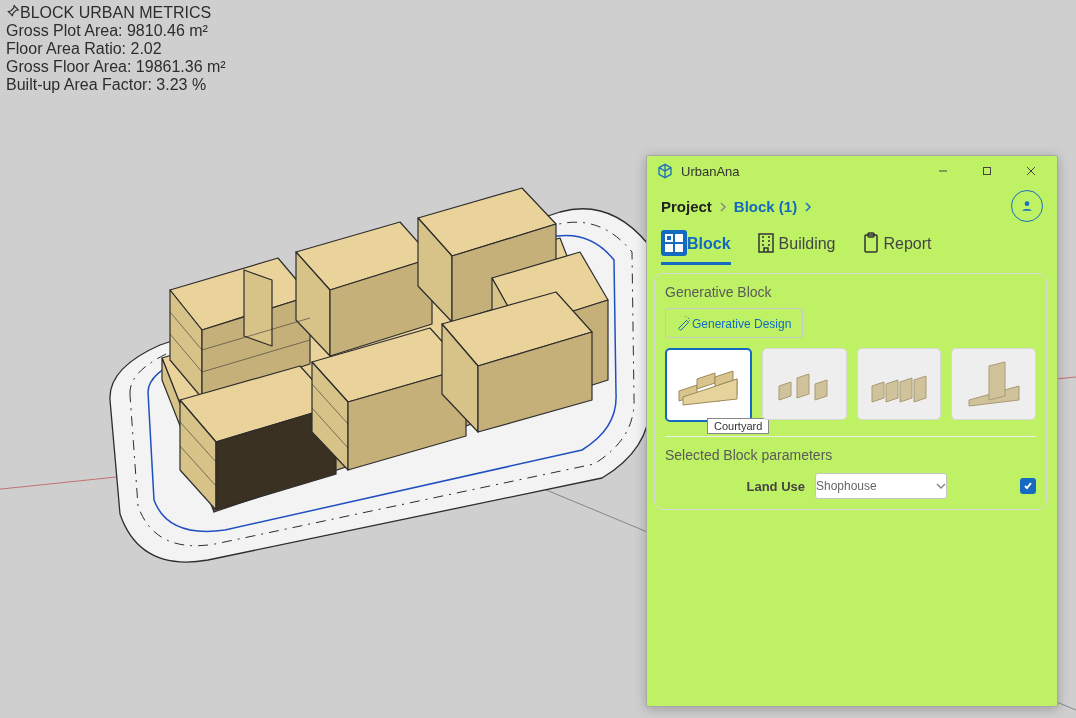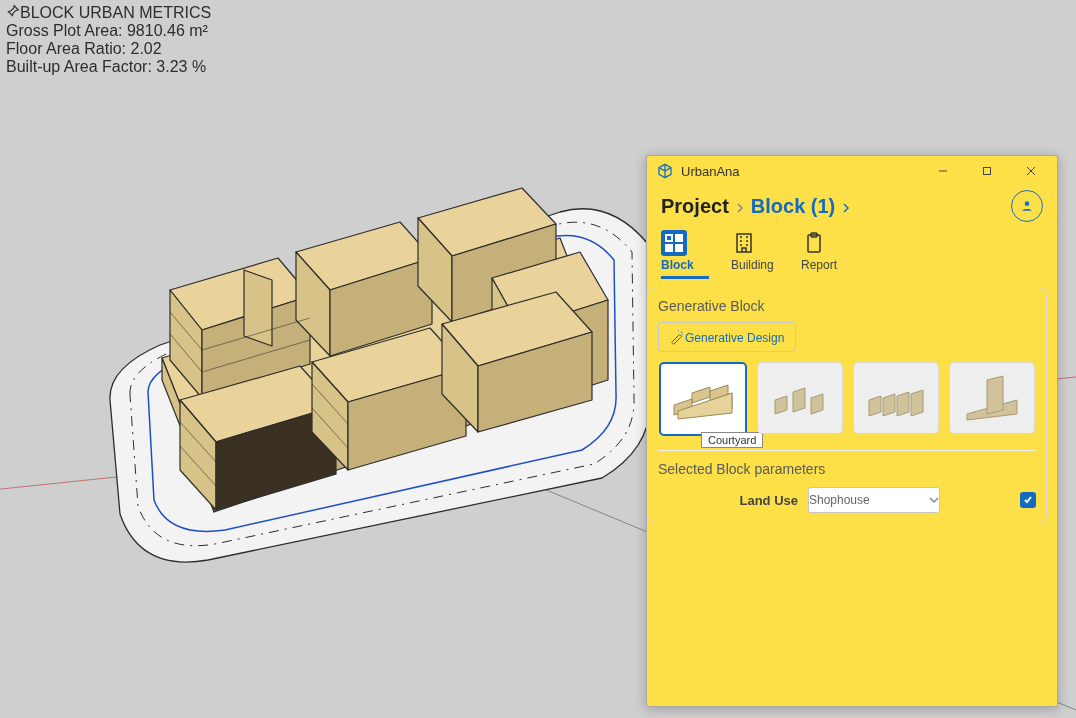--- a/index.html
+++ b/index.html
@@ -41,21 +41,21 @@
     pointer-events: none;
   }
 
   
   .panel {
     position: absolute;
     top: 155px;
     left: 646px;
     width: 410px;
     height: 550px;
-    background: #fde047;
+    background: #bef264;
     border: 1px solid #a9a9a9;
     box-shadow: 0 2px 12px rgba(0,0,0,.25);
     border-radius: 2px;
     display: flex;
     flex-direction: column;
   }
   .titlebar {
     display: flex;
     align-items: center;
     height: 30px;
@@ -72,61 +72,61 @@
     display:flex; align-items:center; justify-content:center;
     color:#444;
   }
   .win-btn svg { width:10px; height:10px; }
 
   .breadcrumb-row {
     display:flex;
     align-items:center;
     padding: 4px 14px 4px 14px;
     gap: 6px;
-    font-size: 20px;
+    font-size: 15px;
   }
   .breadcrumb-row .crumb-root { font-weight:700; color:#222; }
   .breadcrumb-row .crumb-sep svg { width:10px; height:10px; stroke:#888; }
   .breadcrumb-row .crumb-current { color:#146ac0; font-weight:700; }
   .avatar-circle {
     margin-left:auto;
     width:30px; height:30px;
     border:1px solid #1b6fc2;
     border-radius:50%;
     display:flex; align-items:center; justify-content:center;
     color:#1b6fc2;
   }
   .avatar-circle svg { width:14px; height:14px; }
 
   .tabs-row {
     display:flex;
     gap: 22px;
     padding: 4px 14px 0 14px;
   }
   .tab {
-    display:flex; flex-direction:column; align-items:flex-start;
-    font-size:12px;
+    display:flex; align-items:center;
+    font-size:16px;
     color:#444;
     padding-bottom:4px;
     border-bottom:3px solid transparent;
     min-width:48px;
   }
   .tab.active { color:#146ac0; border-bottom-color:#146ac0; font-weight:600;}
   .tab .tab-icon {
     width:26px; height:26px;
     display:flex; align-items:center; justify-content:center;
     margin-bottom:2px;
   }
   .tab .tab-icon svg { width:24px; height:24px; }
   .tab.active .tab-icon {
     background:#146ac0; border-radius:3px;
   }
 
   .panel-body {
-    margin: 8px 10px 10px 0;
+    margin: 8px 10px 10px 7px;
     border:1px solid #d9d9d9;
     border-radius:9px;
     padding: 10px 10px;
     flex:0 0 auto;
   }
   .section-title {
     font-size:14px; color:#5a5a5a;
     margin-bottom:8px;
   }
   .gen-btn {
@@ -282,20 +282,21 @@
     <div class="title">
       <span>
         <svg viewBox="0 0 24 24" fill="none" stroke="#2d2d2d" stroke-width="2">
           <path d="M14 3l7 7-4 1-5 5-1 4-7-7 4-1 5-5z"></path>
         </svg>
       </span>
       <span>BLOCK URBAN METRICS</span>
     </div>
     <div class="row"><span>Gross Plot Area</span>: <span>9810.46 m²</span></div>
     <div class="row"><span>Floor Area Ratio</span>: <span>2.02</span></div>
+    <div class="row"><span>Gross Floor Area</span>: <span>19861.36 m²</span></div>
     <div class="row"><span>Built-up Area Factor</span>: <span>3.23 %</span></div>
   </div>
 </div>
 
 <div class="panel">
 
   <div class="titlebar">
     <span class="app-icon">
       <svg viewBox="0 0 24 24">
           <g fill="none" stroke="#1b6fc2" stroke-width="2">

